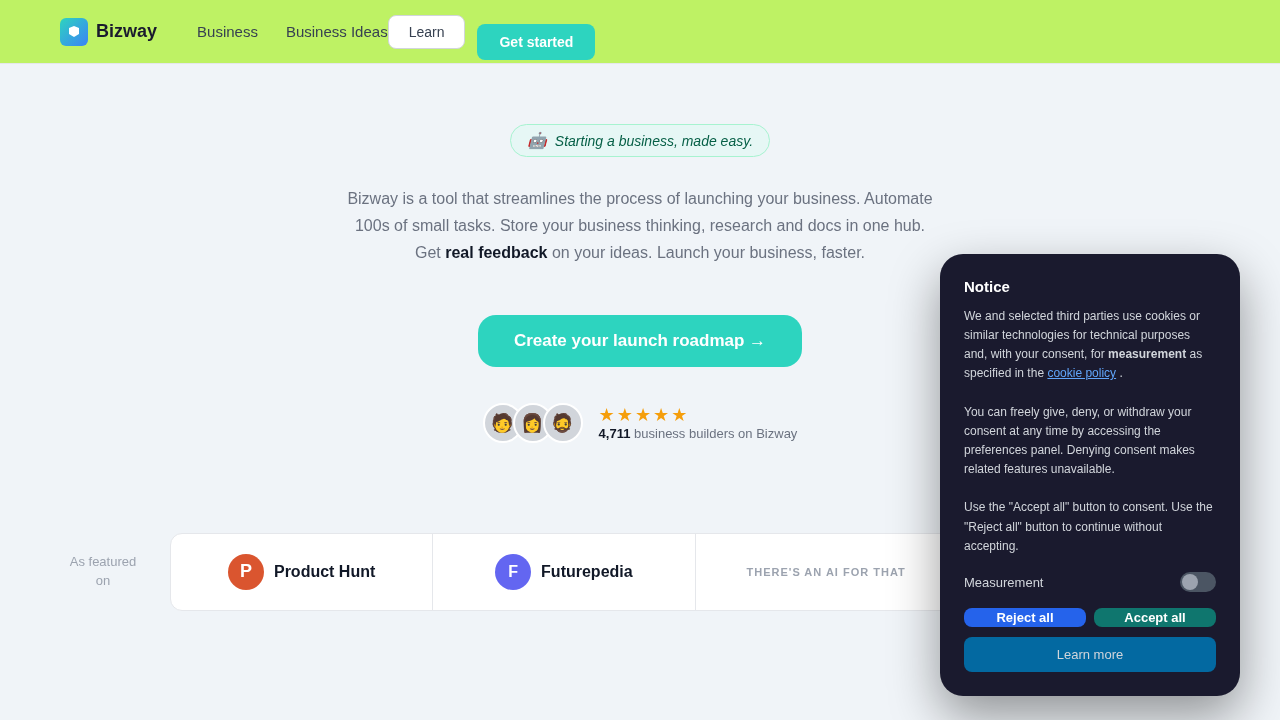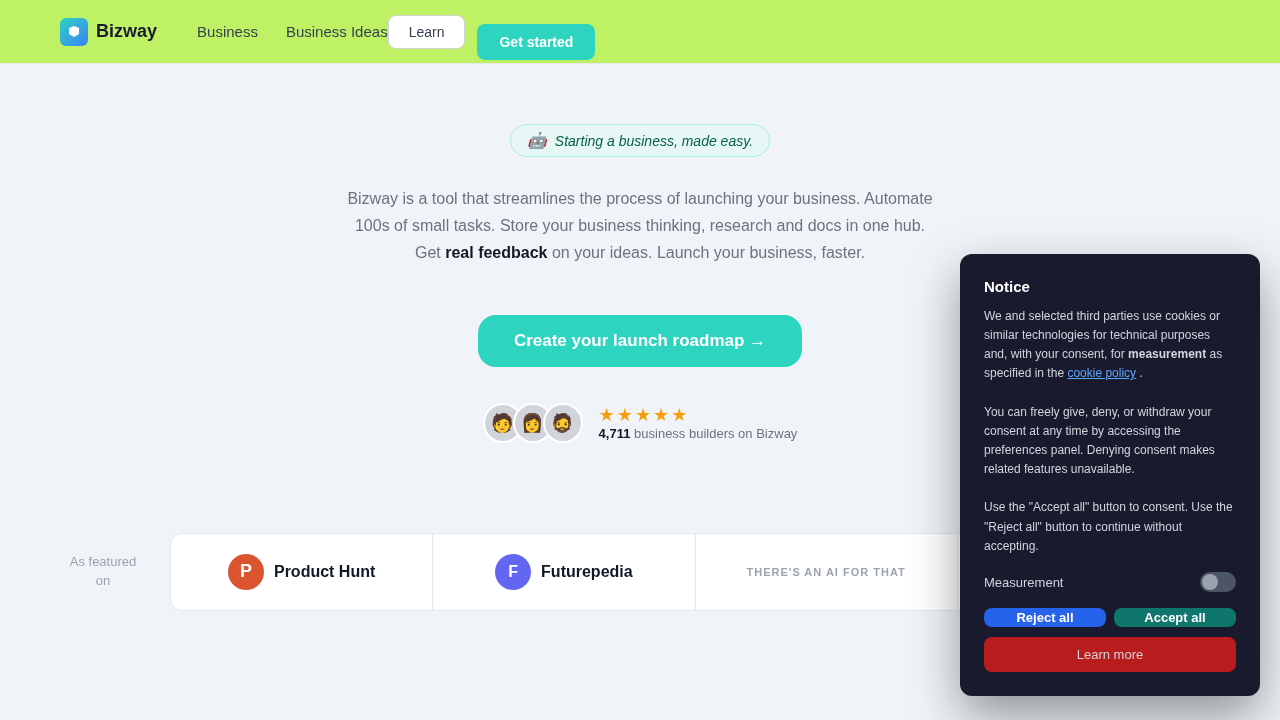--- a/index.html
+++ b/index.html
@@ -200,24 +200,24 @@
     .featured-name {
       font-size: 16px;
       font-weight: 700;
       color: #111827;
     }
 
     
     .cookie-overlay {
       position: fixed;
       bottom: 24px;
-      right: 20px;
+      right: 40px;
       width: 300px;
       background: #1a1a2e;
-      border-radius: 12px;
+      border-radius: 23px;
       padding: 24px;
       color: #fff;
       z-index: 100;
       box-shadow: 0 20px 50px rgba(0,0,0,0.4);
     }
     .cookie-title {
       font-size: 15px;
       font-weight: 700;
       color: #fff;
       margin-bottom: 12px;
@@ -267,21 +267,21 @@
       font-size: 13px;
       font-weight: 600;
       cursor: pointer;
       border: none;
     }
     .btn-reject { background: #2563eb; color: #fff; }
     .btn-accept { background: #0f766e; color: #fff; }
     .btn-learn-more {
       width: 100%;
       padding: 10px;
-      background: #b91c1c;
+      background: #0369a1;
       color: #d1d5db;
       border: none;
       border-radius: 8px;
       font-size: 13px;
       cursor: pointer;
     }
   </style>
 </head>
 <body>
 

